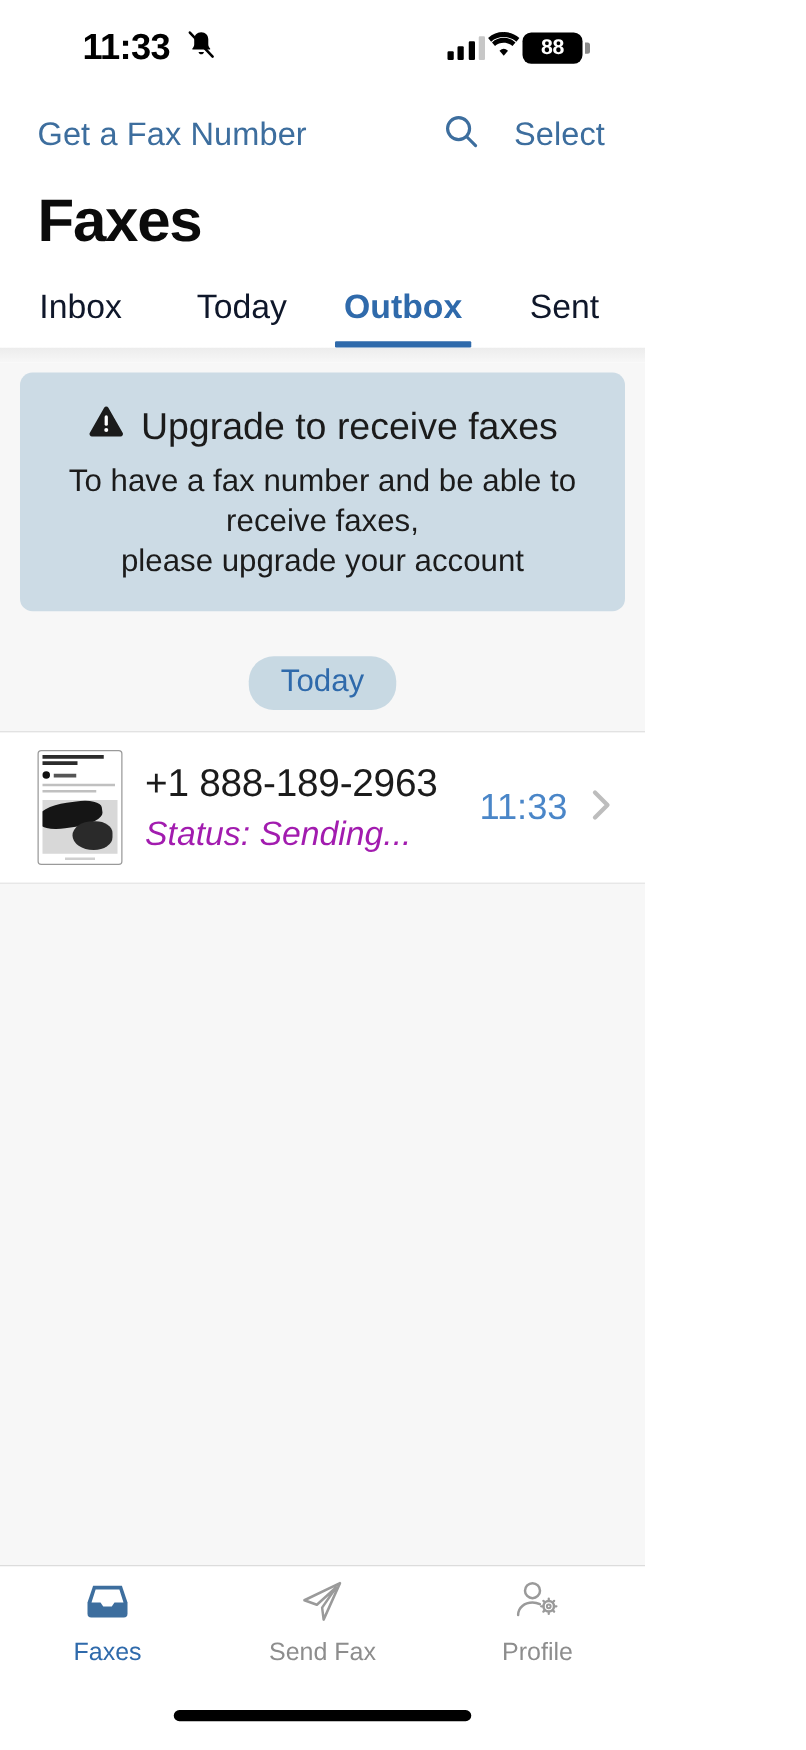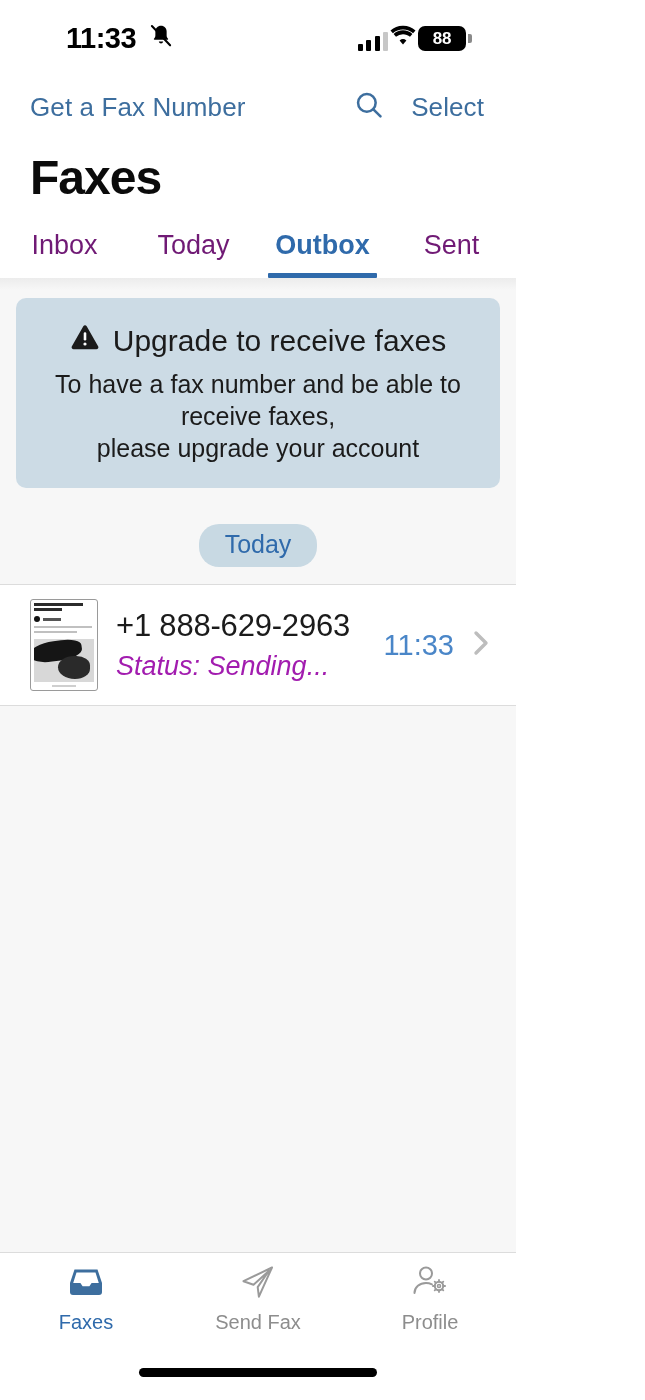--- a/index.html
+++ b/index.html
@@ -12,21 +12,21 @@
   .phone { position:relative; width:516px; height:1400px; background:#ffffff; display:flex; flex-direction:column; }
 
   
   .statusbar {
     height:76px; flex:0 0 76px;
     display:flex; align-items:center; justify-content:space-between;
     padding:0 44px 0 66px;
   }
   .sb-left { display:flex; align-items:center; gap:12px; }
   .sb-time { font-size:29px; font-weight:700; color:#000; letter-spacing:-0.5px; }
-  .sb-right { display:flex; align-items:flex-end; }
+  .sb-right { display:flex; align-items:center; }
   .bars { display:flex; align-items:flex-end; gap:3.5px; height:19px; }
   .bars i { width:5px; background:#000; border-radius:1px; display:block; }
   .bars i:nth-child(1){ height:7px; }
   .bars i:nth-child(2){ height:11px; }
   .bars i:nth-child(3){ height:15px; }
   .bars i:nth-child(4){ height:19px; background:#c7c7c7; }
   .battery { position:relative; display:flex; align-items:center; }
   .battery-body {
     width:48px; height:25px; background:#000; border-radius:7px;
     display:flex; align-items:center; justify-content:center;
@@ -48,21 +48,21 @@
   .title-wrap { flex:0 0 78px; padding:0 30px; display:flex; align-items:center; }
   .big-title { font-size:48px; font-weight:700; color:#0b0b0b; letter-spacing:-1px; }
 
   
   .tabs {
     flex:0 0 62px; display:flex; align-items:stretch;
     position:relative; background:#fff;
   }
   .tab {
     flex:1; display:flex; align-items:center; justify-content:center;
-    font-size:27px; color:#701a75; position:relative; padding-bottom:4px;
+    font-size:27px; color:#0f172a; position:relative; padding-bottom:4px;
   }
   .tab.active { color:#2f6aab; font-weight:700; }
   .tab.active::after {
     content:""; position:absolute; left:8%; right:8%; bottom:0;
     height:5px; background:#2f6aab; border-radius:1px;
   }
   .tabs-shadow { flex:0 0 12px; background:linear-gradient(#ececec, #f7f7f7); }
 
   
   .body-area { flex:1 1 auto; background:#f7f7f7; display:flex; flex-direction:column; overflow:hidden; }
@@ -238,21 +238,21 @@
               <span class="t-dot"></span>
               <span class="t-bl"></span>
             </div>
             <div class="t-ln"></div>
             <div class="t-ln s"></div>
             <div class="t-img"></div>
             <div class="t-foot"></div>
           </div>
         </div>
         <div class="fax-main">
-          <div class="fax-num">+1 888-629-2963</div>
+          <div class="fax-num">+1 888-189-2963</div>
           <div class="fax-status">Status: Sending...</div>
         </div>
         <div class="fax-meta">
           <span class="fax-time">11:33</span>
           <span class="chev">
             <svg width="26" height="40" viewBox="0 0 26 40">
               <polyline points="8,10 18,20 8,30" fill="none" stroke="#bdbdbd" stroke-width="3.4" stroke-linecap="round" stroke-linejoin="round"></polyline>
             </svg>
           </span>
         </div>

